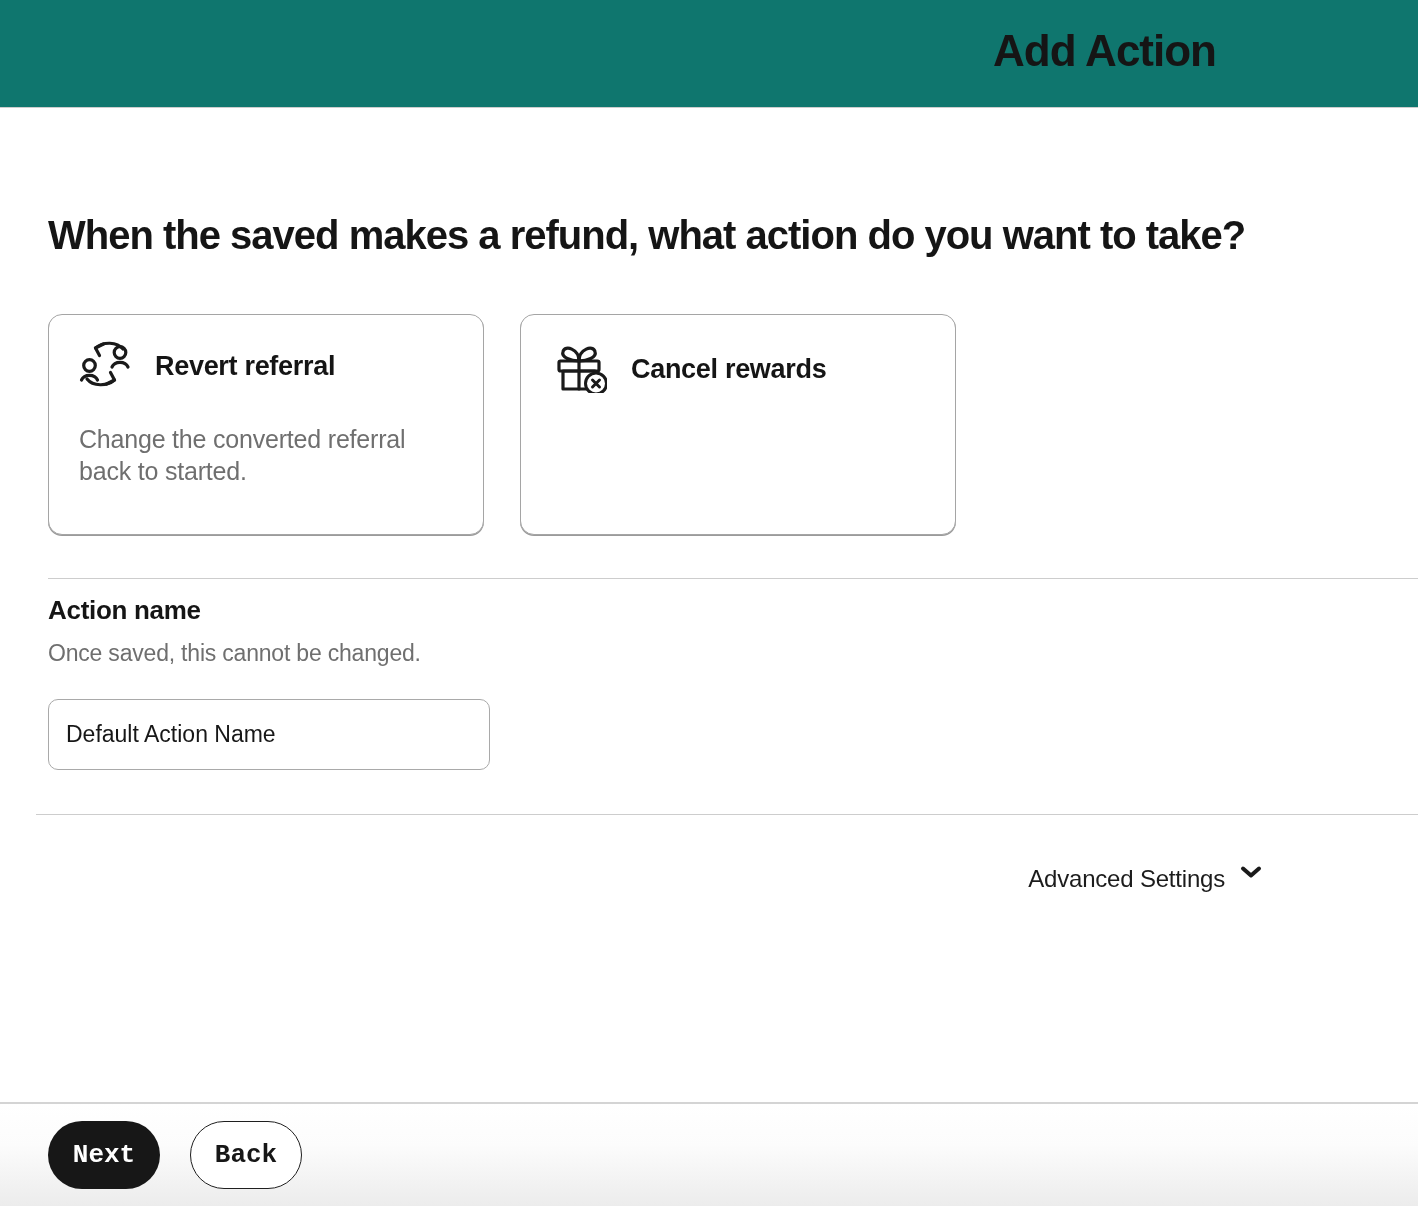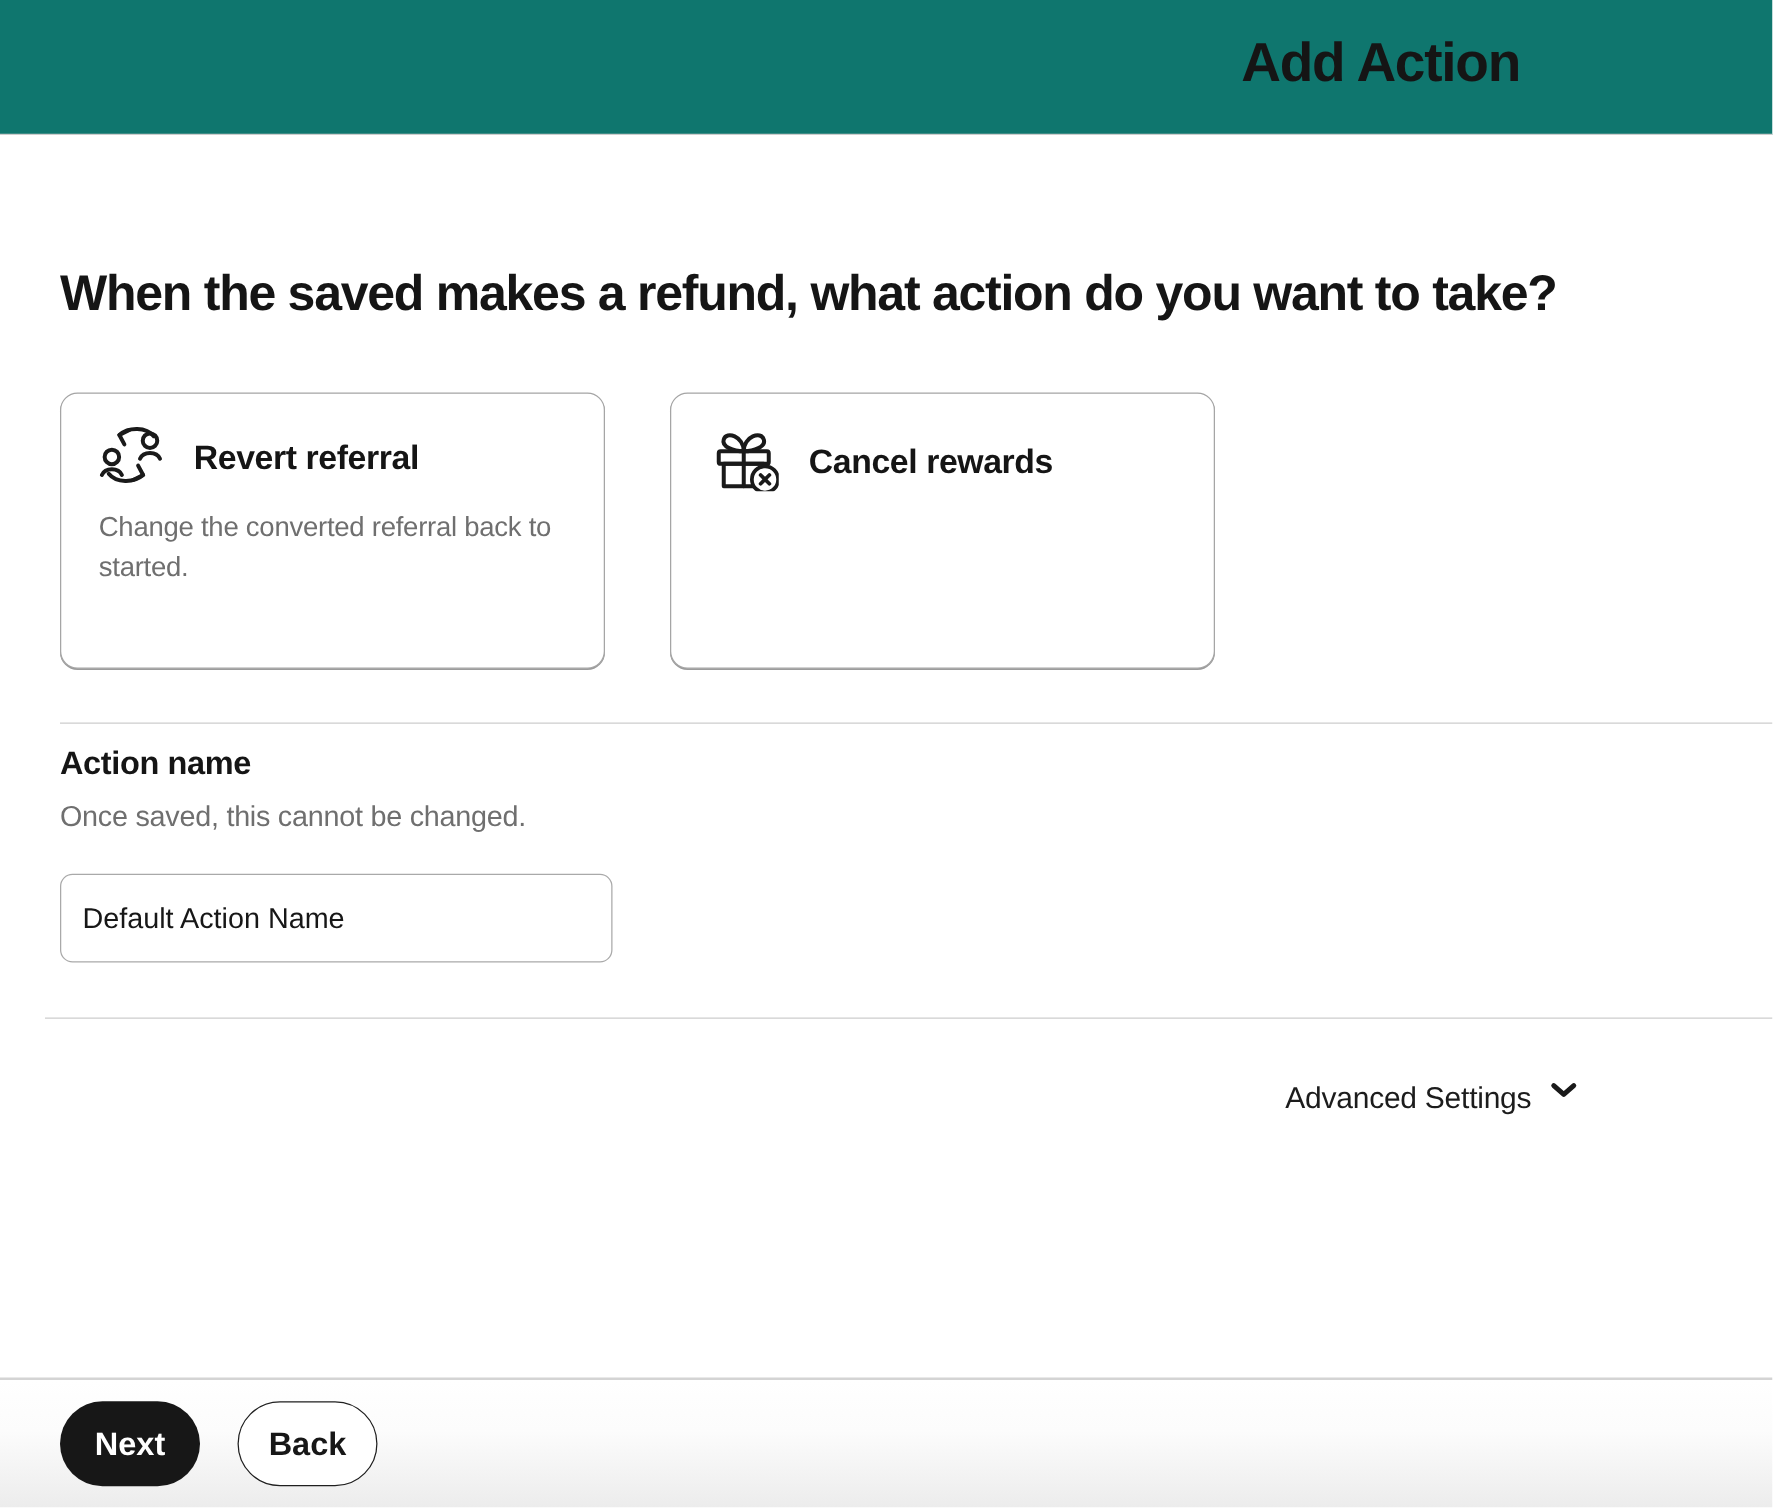--- a/index.html
+++ b/index.html
@@ -26,39 +26,39 @@
   }
   .main { padding: 0 48px; }
   .question {
     margin-top: 104px;
     font-size: 40px; font-weight: 700;
     letter-spacing: -1px;
     line-height: 1.15;
     white-space: nowrap;
     color: #151515;
   }
-  .options { margin-top: 56px; display: flex; gap: 52px; }
+  .options { margin-top: 56px; display: flex; gap: 36px; }
   .option-card {
     width: 436px; height: 221px;
     border: 1px solid #a5a5a5;
     border-radius: 14px;
     box-shadow: 0 1px 0 0 #9b9b9b;
     background: #ffffff;
     padding: 26px 30px;
     cursor: pointer;
   }
   .card-head { display: flex; align-items: center; gap: 24px; }
   .card-icon { flex: 0 0 auto; display: block; }
   .card-title {
     font-size: 27px; font-weight: 700;
     letter-spacing: -0.3px; color: #151515;
   }
   .card-desc {
-    margin-top: 14px;
-    font-size: 22px; line-height: 32px;
+    margin-top: 32px;
+    font-size: 25px; line-height: 32px;
     letter-spacing: -0.2px;
     color: #6f6f6f;
   }
   .divider { height: 1px; background: #cdcdcd; }
   .divider-1 { margin-top: 43px; margin-right: -48px; }
   .divider-2 { margin-top: 44px; margin-left: -12px; margin-right: -48px; }
   .section-label {
     margin-top: 16px;
     font-size: 26px; font-weight: 700;
     letter-spacing: -0.3px; color: #151515;
@@ -96,21 +96,21 @@
     width: 100%; height: 104px;
     border-top: 2px solid #d4d4d4;
     background: linear-gradient(180deg, #ffffff 0%, #fcfcfc 40%, #ececec 100%);
     display: flex; align-items: center;
     gap: 30px;
     padding-left: 48px;
   }
   .btn {
     width: 112px; height: 68px;
     border-radius: 34px;
-    font-family: Liberation Sans, sans-serif;
+    font-family: Liberation Mono, monospace;
     font-size: 26px; font-weight: 700;
     display: flex; align-items: center; justify-content: center;
     cursor: pointer;
   }
   .btn-next { background: #171717; color: #ffffff; border: none; }
   .btn-back { background: #ffffff; color: #171717; border: 1.5px solid #1f1f1f; text-align: center; }
 </style>
 </head>
 <body>
 

